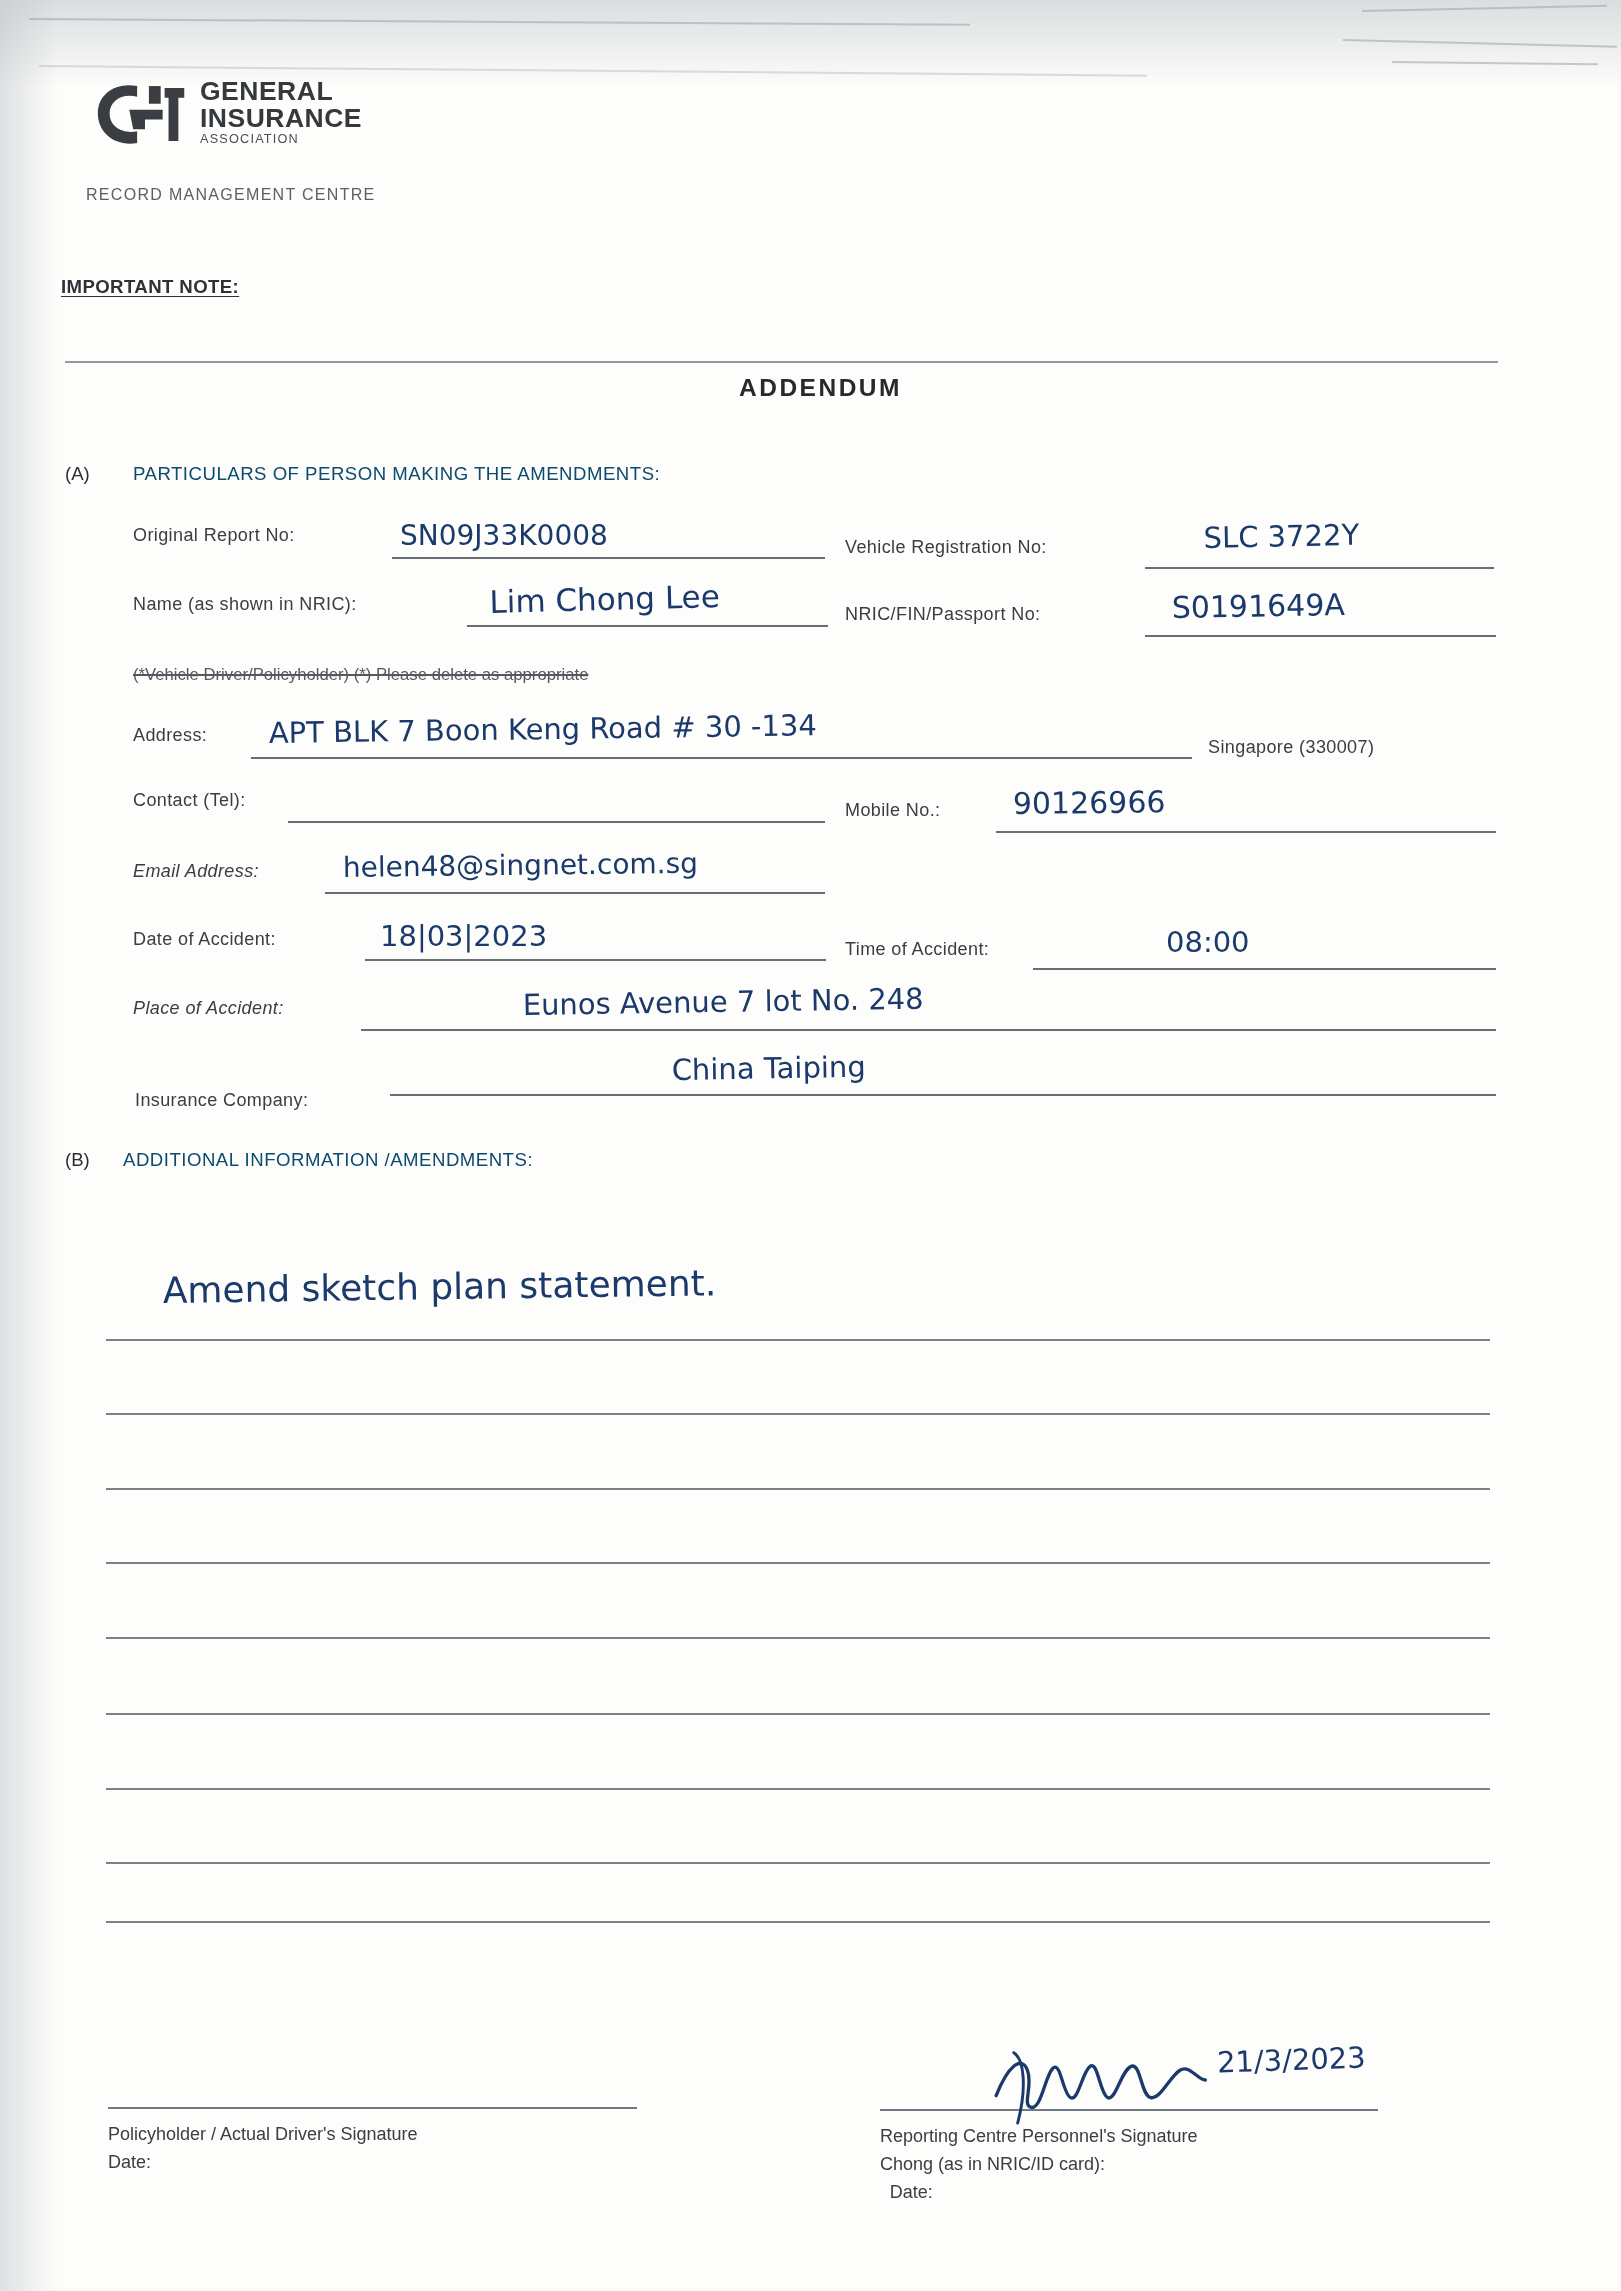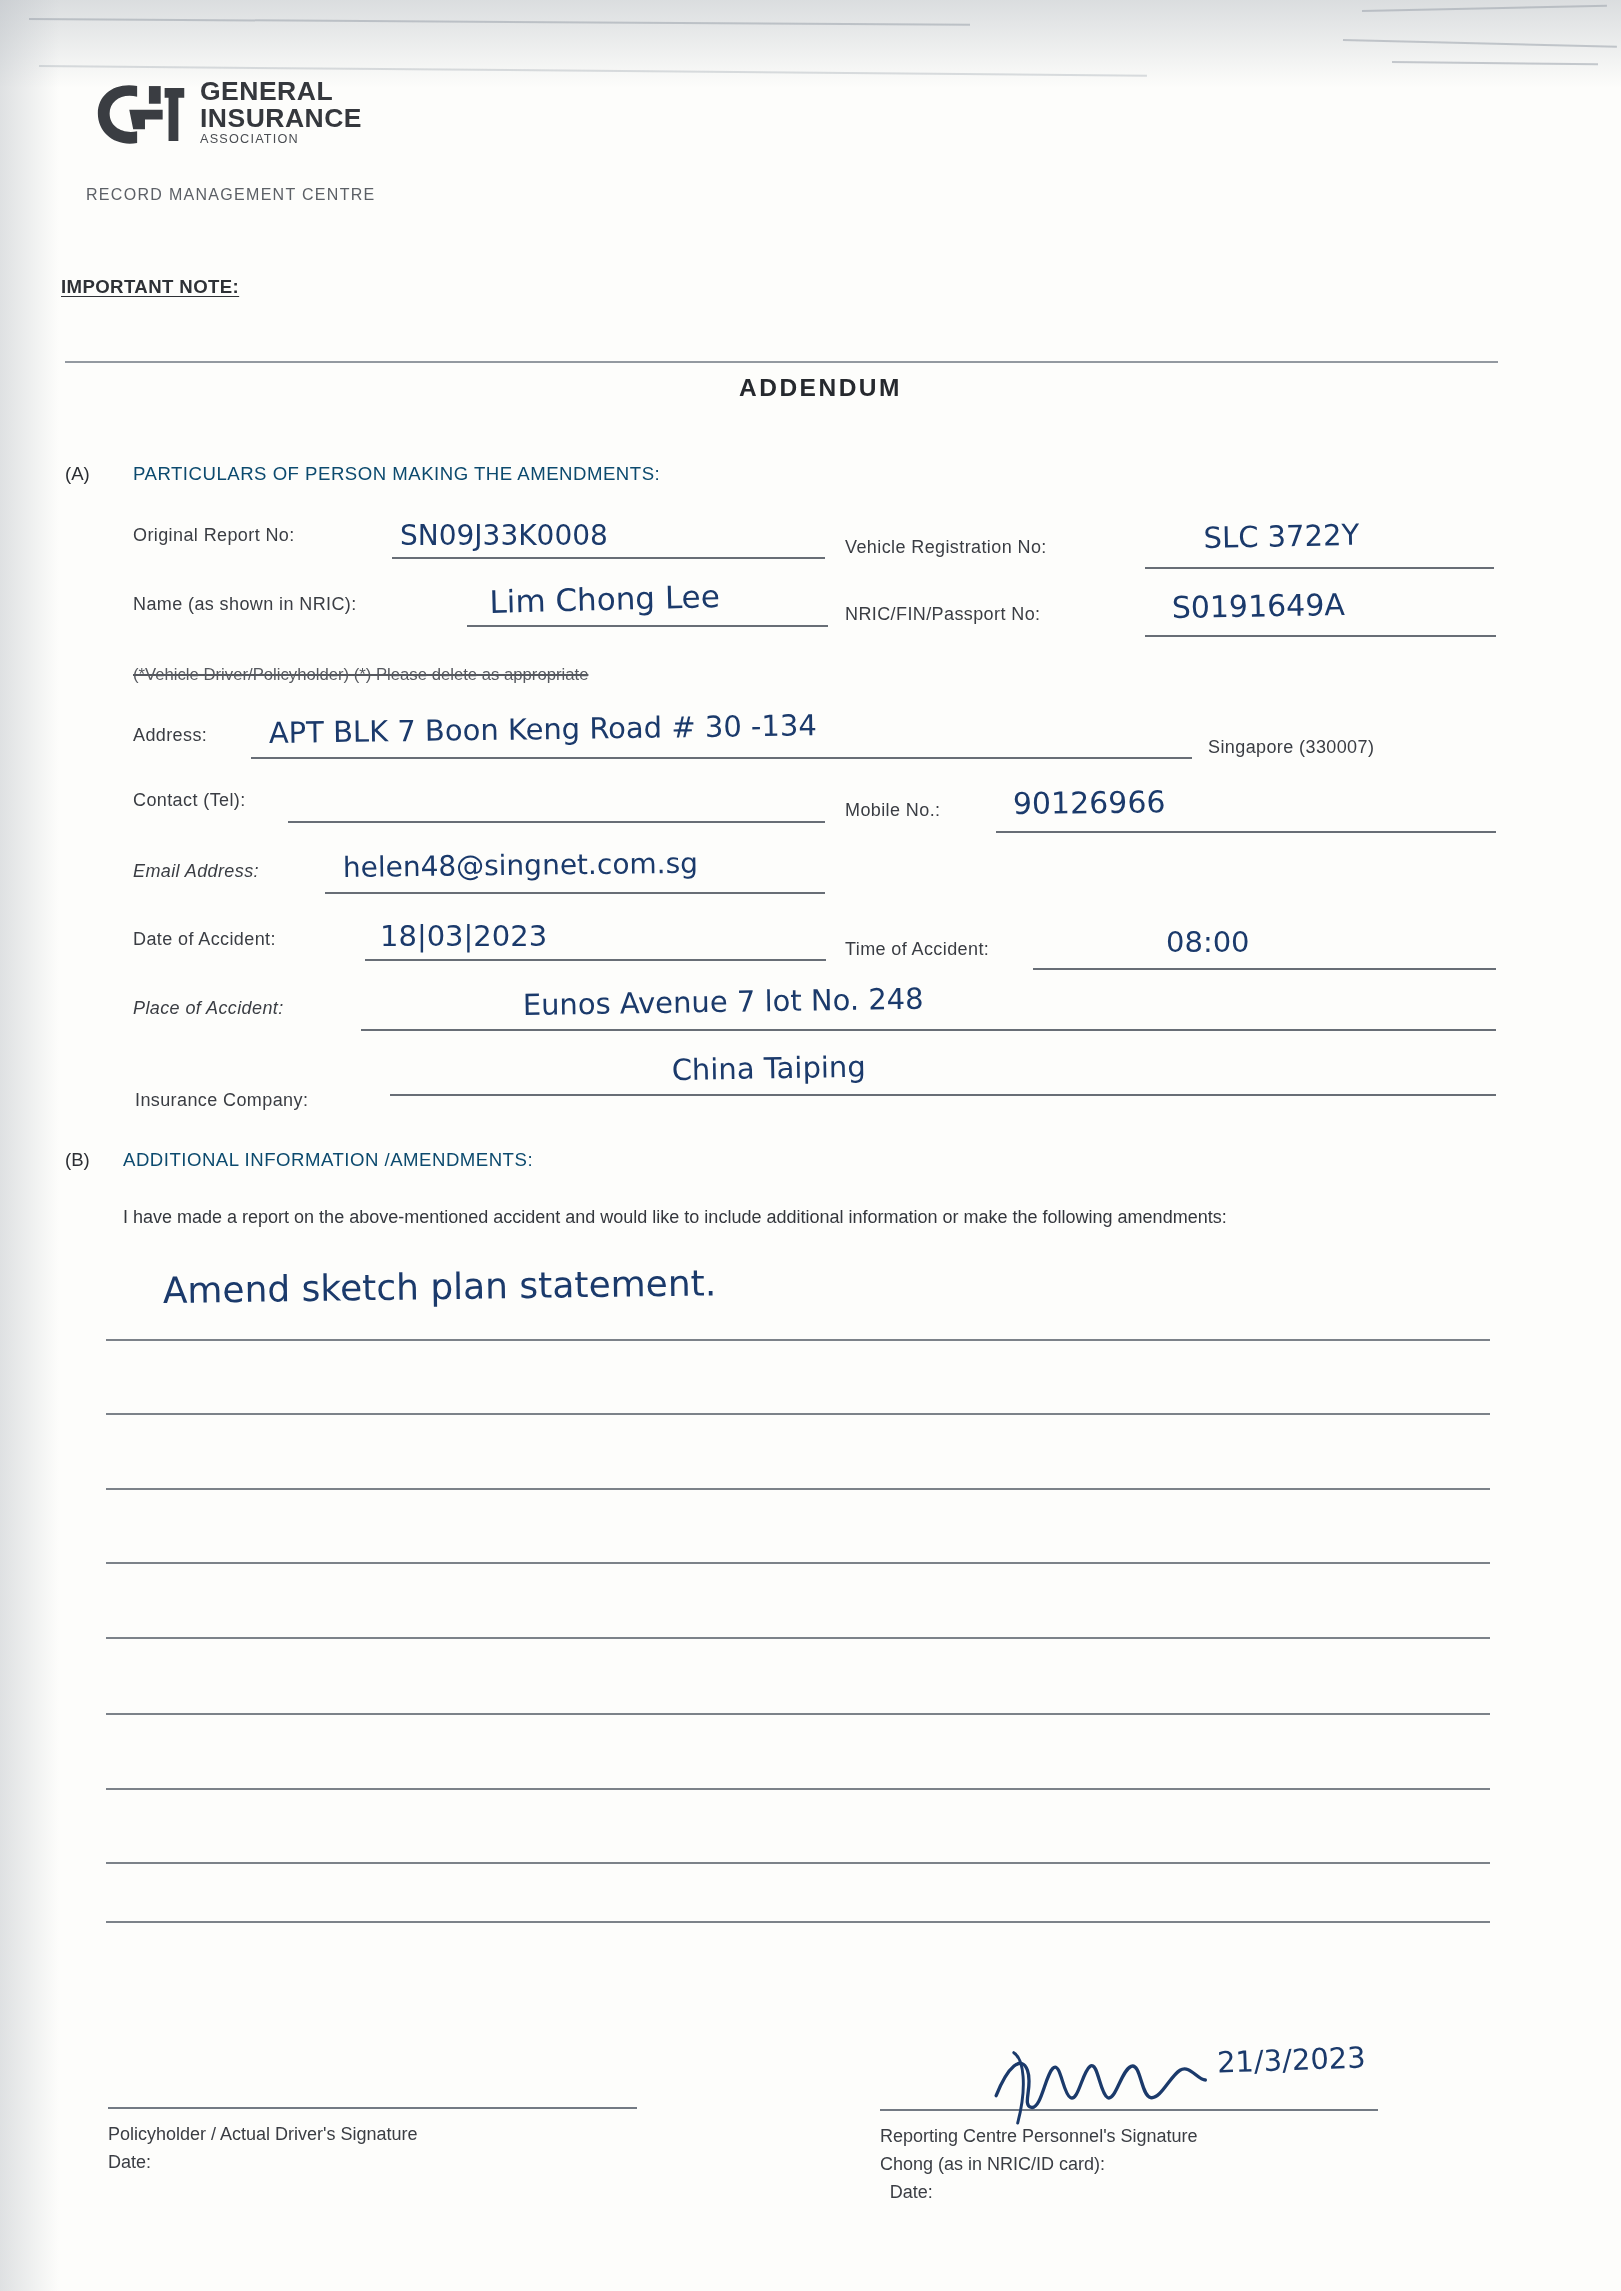--- a/index.html
+++ b/index.html
@@ -306,21 +306,20 @@
   <div class="field-line" style="left:361px; top:1029px; width:1135px;"></div>
   <div class="hand" style="left:523px; top:988px; font-size:29px; transform:rotate(-0.9deg);">Eunos Avenue 7  lot No. 248</div>
 
   <div class="field-label" style="left:135px; top:1062px;margin-top:28px;">Insurance Company:</div>
   <div class="field-line" style="left:390px; top:1094px; width:1106px;"></div>
   <div class="hand" style="left:672px; top:1053px; font-size:29px; transform:rotate(-1deg);">China Taiping</div>
 
   <div class="sec-marker" style="left:65px; top:1149px;">(B)</div>
   <div class="sec-title" style="left:123px; top:1149px;">ADDITIONAL INFORMATION /AMENDMENTS:</div>
 
-  <div class="b-intro">I have made a report on the above-mentioned accident and would like to include additional information or make the following amendments:</div>
 
   <div class="hand" style="left:163px; top:1270px; font-size:36px; transform:rotate(-0.8deg);">Amend sketch plan statement.</div>
 
   <div class="blank-line" style="top:1339px;"></div>
   <div class="blank-line" style="top:1413px;"></div>
   <div class="blank-line" style="top:1488px;"></div>
   <div class="blank-line" style="top:1562px;"></div>
   <div class="blank-line" style="top:1637px;"></div>
   <div class="blank-line" style="top:1713px;"></div>
   <div class="blank-line" style="top:1788px;"></div>

